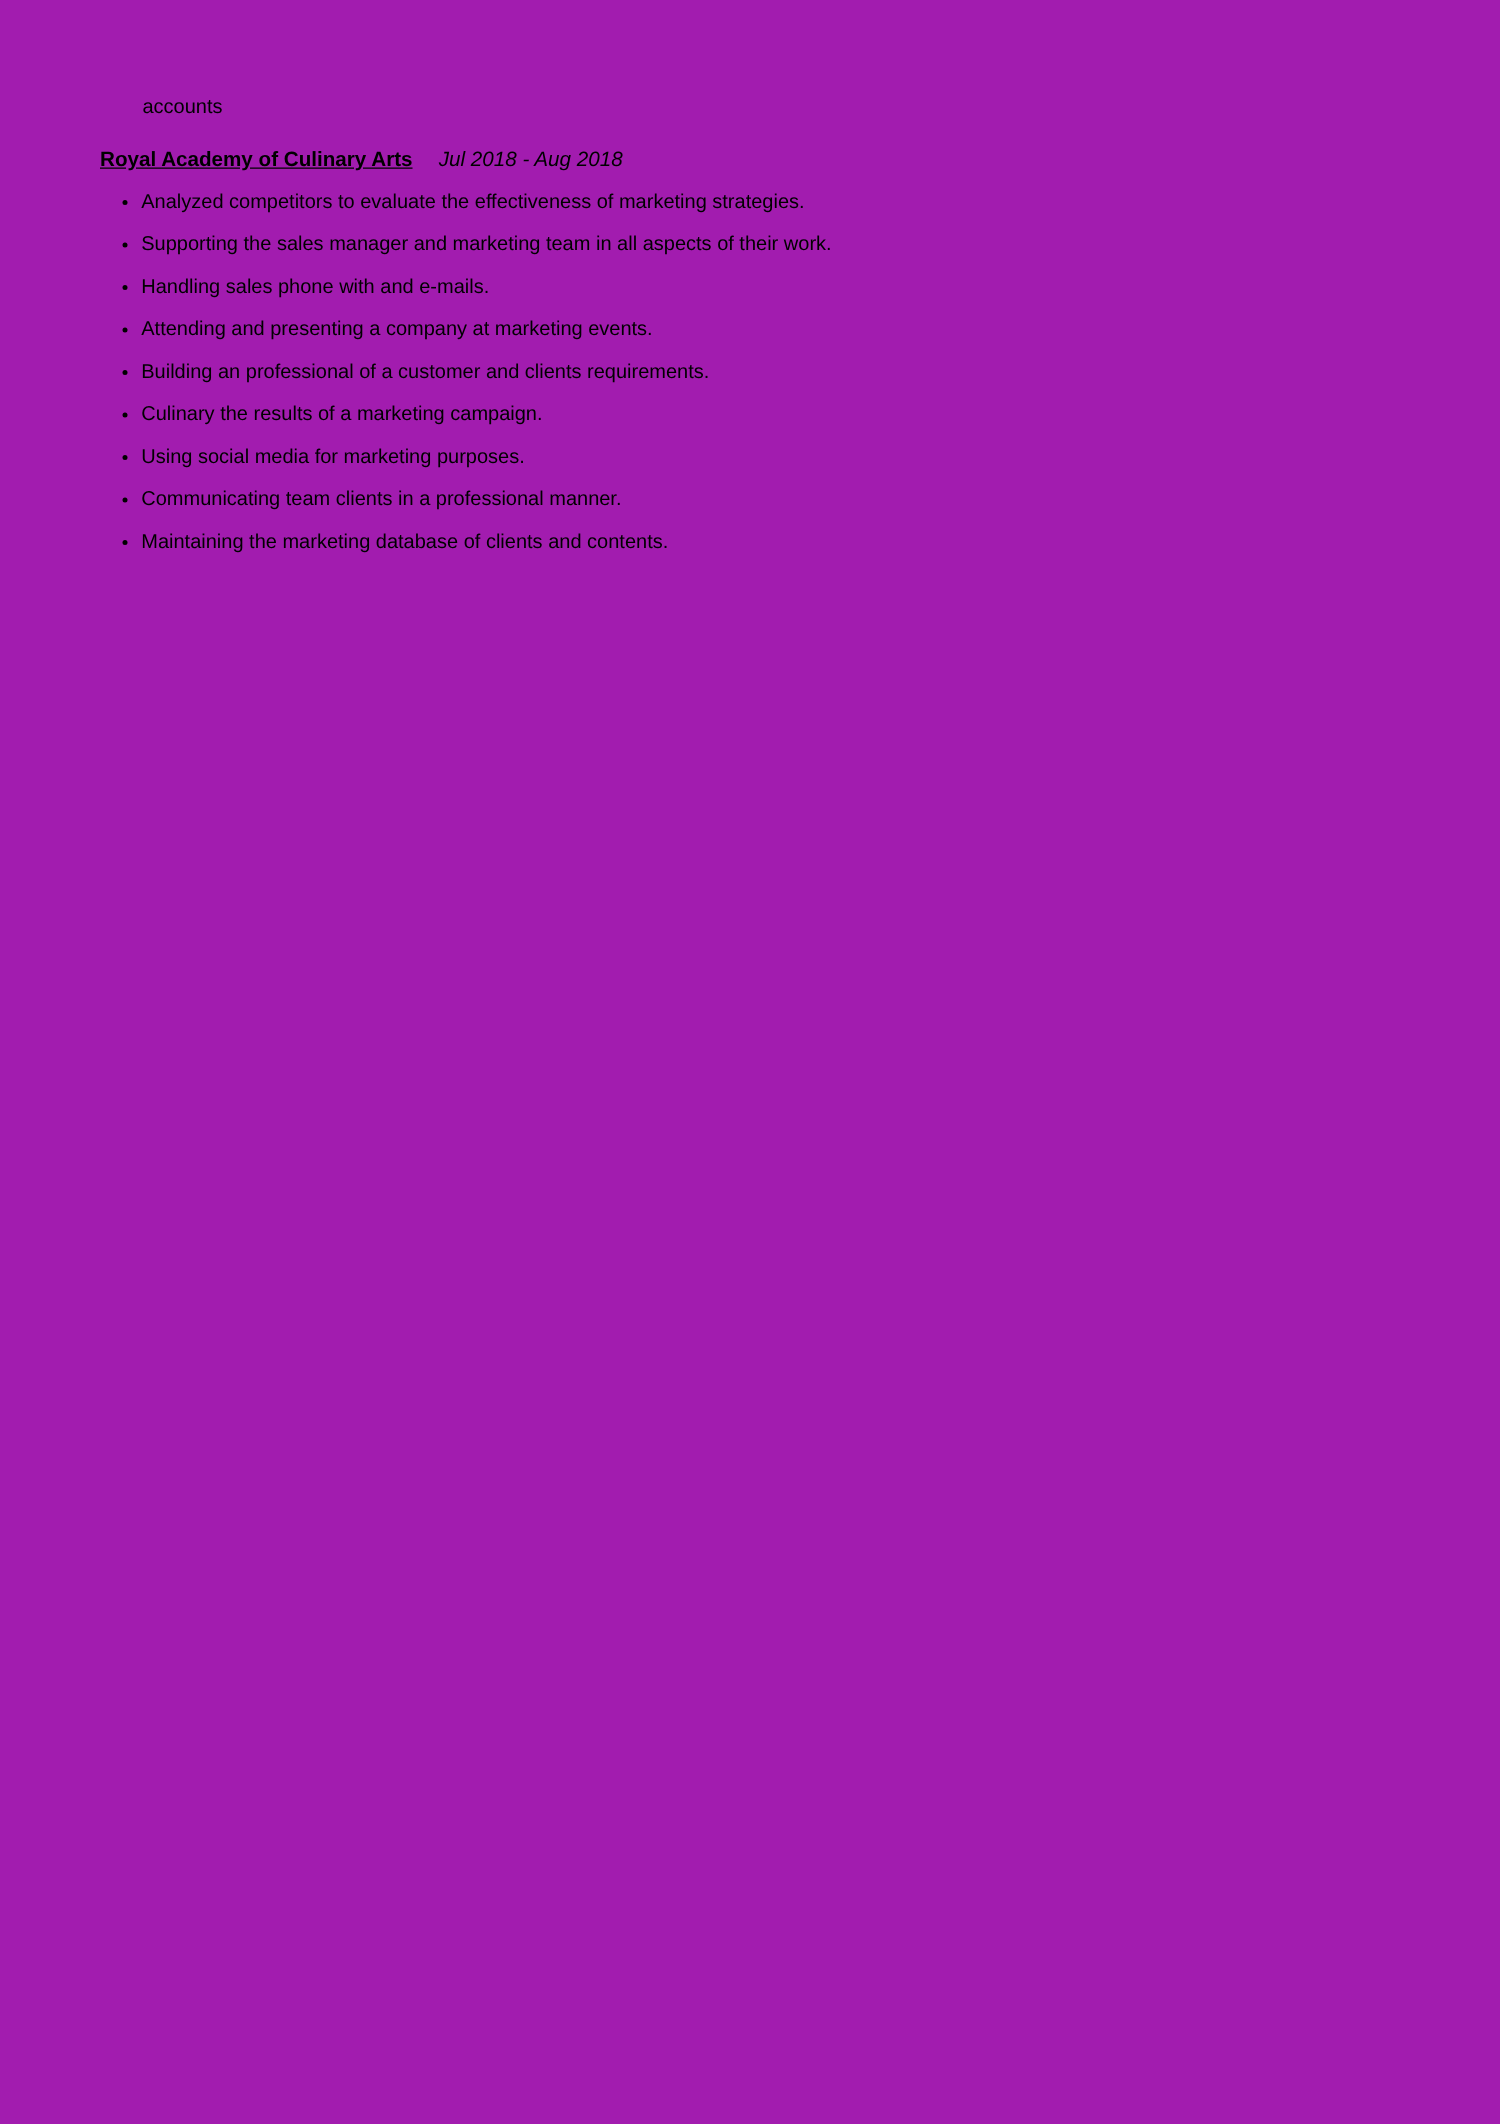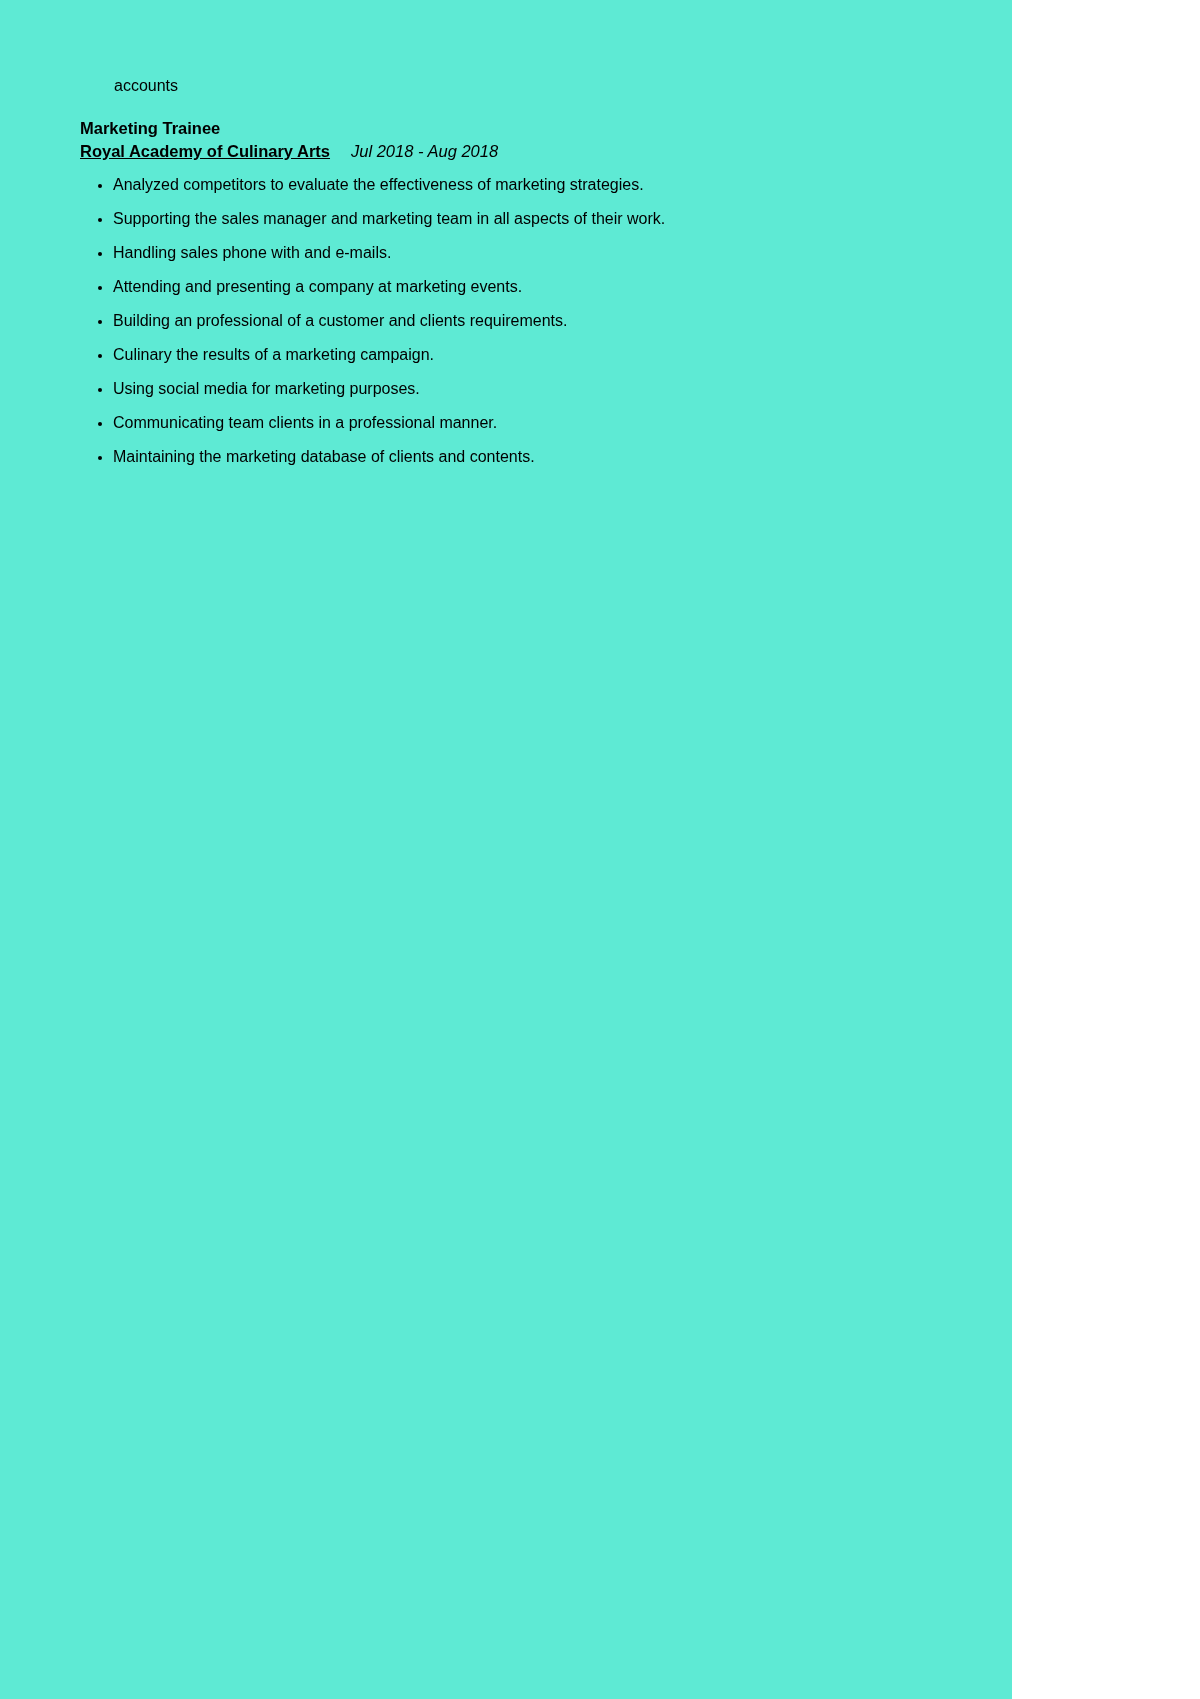--- a/index.html
+++ b/index.html
@@ -2,23 +2,23 @@
 <html><head>
 <meta charset="utf-8">
 <style>
   html, body {
     margin: 0;
     padding: 0;
     background: #ffffff;
   }
   .page {
     position: relative;
-    width: 1012px;
+    width: 1200px;
     height: 1699px;
-    background: #5eead4;
+    background: #a21caf;
     color: #000000;
     font-family: "Liberation Sans", sans-serif;
     overflow: hidden;
   }
   .overflow-text {
     position: absolute;
     left: 114px;
     top: 76px;
     font-size: 16px;
     line-height: 20px;
@@ -64,21 +64,20 @@
 </style>
 </head>
 <body>
 
 <div class="page">
 
   <div class="overflow-text">accounts</div>
 
   <div class="experience-section">
 
-    <h3 class="job-title">Marketing Trainee</h3>
 
     <div class="company-line">
       <span class="company-name">Royal Academy of Culinary Arts</span><span class="employment-dates">Jul 2018 - Aug 2018</span>
     </div>
 
     <ul class="bullet-list">
       <li>Analyzed competitors to evaluate the effectiveness of marketing strategies.</li>
       <li>Supporting the sales manager and marketing team in all aspects of their work.</li>
       <li>Handling sales phone with and e-mails.</li>
       <li>Attending and presenting a company at marketing events.</li>

